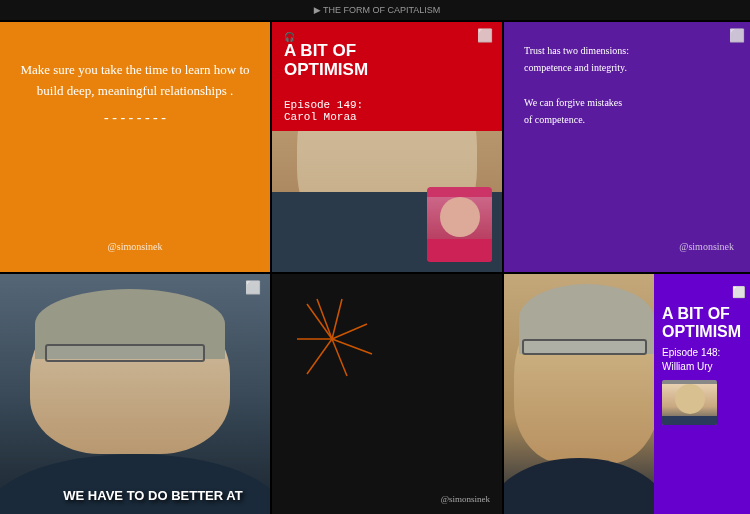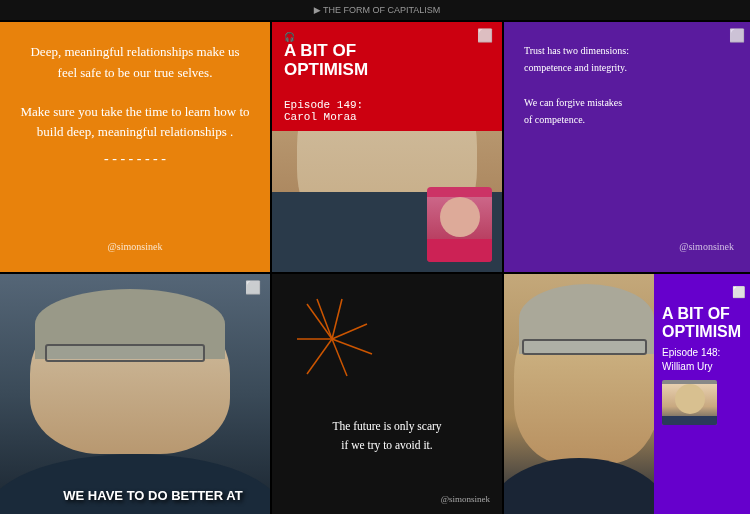--- a/index.html
+++ b/index.html
@@ -200,23 +200,20 @@
 <body>
 
 <div class="grid">
 
   <div class="top-strip">
     <span style="color:#999; font-size:9px; font-family:Arial;">▶ THE FORM OF CAPITALISM</span>
   </div>
 
   <div class="cell-1-1" style="position:relative;">
     <div>
-      <p class="quote-text">Deep, meaningful relationships
-make us feel safe
-to be our true selves.</p>
       <br>
       <p class="quote-text">Make sure you take the time
 to learn how to build
 deep, meaningful
 relationships .</p>
       <p class="quote-divider">- - - - - - - -</p>
     </div>
     <p class="quote-handle">@simonsinek</p>
   </div>
 
@@ -290,22 +287,20 @@
       <line x1="45" y1="45" x2="20" y2="10" stroke="#cc5500" stroke-width="1.5"></line>
       <line x1="45" y1="45" x2="10" y2="45" stroke="#cc5500" stroke-width="1.5"></line>
       <line x1="45" y1="45" x2="20" y2="80" stroke="#cc5500" stroke-width="1.5"></line>
       <line x1="45" y1="45" x2="55" y2="5" stroke="#cc5500" stroke-width="1.5"></line>
       <line x1="45" y1="45" x2="80" y2="30" stroke="#cc5500" stroke-width="1.5"></line>
       <line x1="45" y1="45" x2="85" y2="60" stroke="#cc5500" stroke-width="1.5"></line>
       <line x1="45" y1="45" x2="60" y2="82" stroke="#cc5500" stroke-width="1.5"></line>
       <line x1="45" y1="45" x2="30" y2="5" stroke="#cc5500" stroke-width="1.5"></line>
     </svg>
 
-    <p class="dark-quote-text" style="white-space:pre-line;position:absolute;bottom:40px;left:0;right:0;padding:20px;">The future is only scary
-if we try to avoid it.</p>
     <span class="dark-quote-handle">@simonsinek</span>
   </div>
 
   <div class="cell-2-3">
     <div class="face-right">
 
       <div style="width:100%;height:100%;background:linear-gradient(180deg,#c4a87a 0%,#a88858 60%,#1a2535 100%);position:relative;">
         <div style="position:absolute;top:15px;left:10px;width:145px;height:175px;background:linear-gradient(180deg,#d4c090 0%,#b89060 100%);border-radius:50% 50% 35% 35%;"></div>
         <div style="position:absolute;top:10px;left:15px;width:135px;height:70px;background:#aaa899;border-radius:50% 50% 0 0;"></div>
         <div style="position:absolute;top:65px;left:18px;width:125px;height:16px;border:2px solid #555;border-radius:3px;background:rgba(200,220,240,0.15);"></div>

